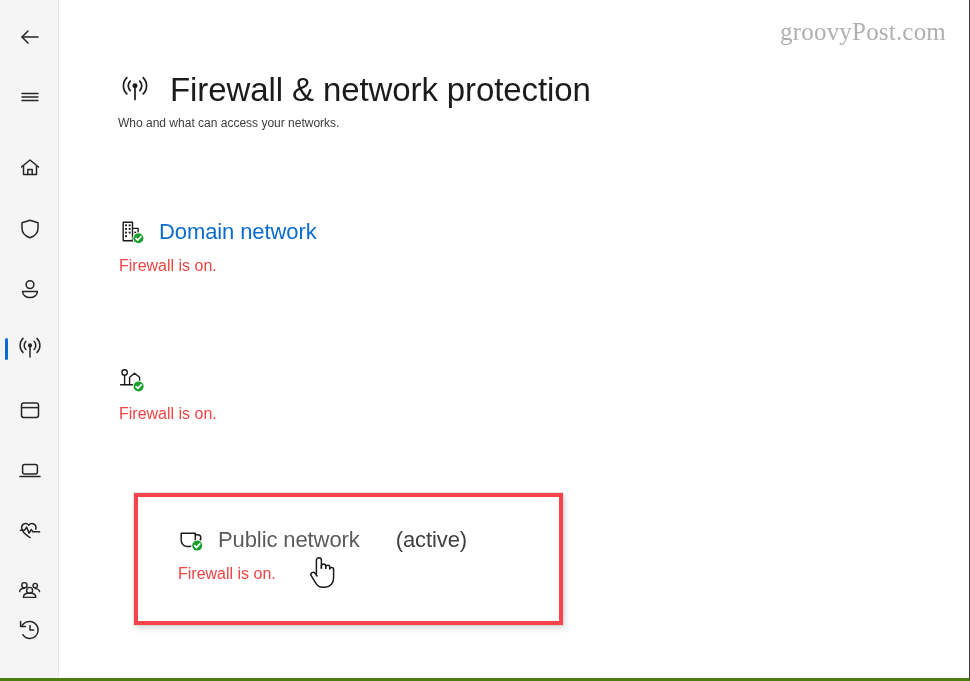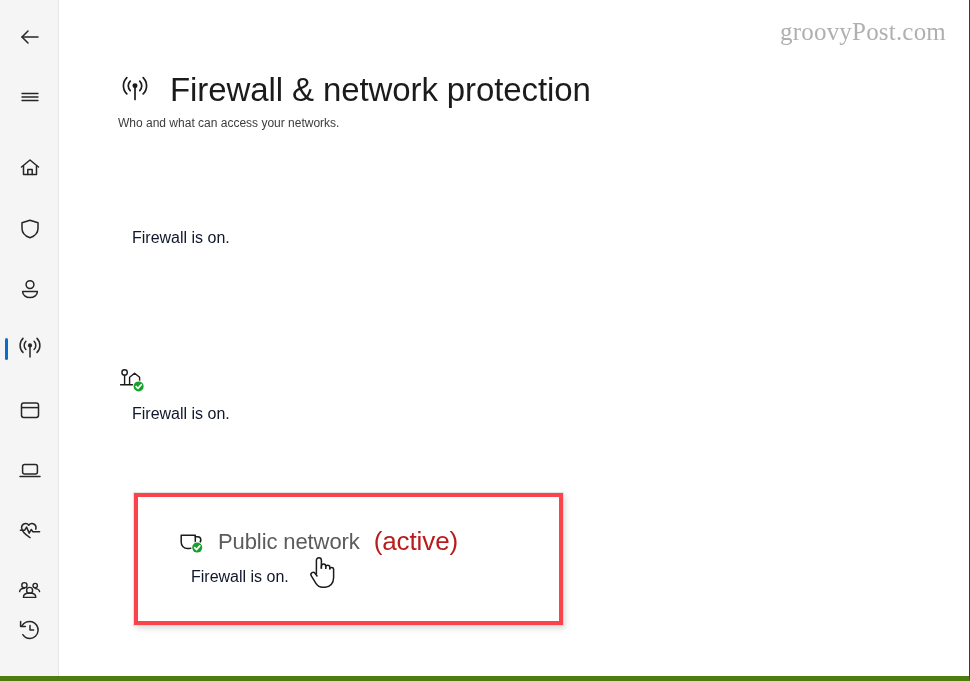--- a/index.html
+++ b/index.html
@@ -11,21 +11,21 @@
     background: #ffffff;
     font-family: "Liberation Sans", sans-serif;
   }
 
   #app {
     position: relative;
     width: 970px;
     height: 681px;
     background: #ffffff;
     border-right: 1px solid #3a3a3a;
-    border-bottom: 5px solid #4d7c0f;
+    border-bottom: 3px solid #4d7c0f;
     overflow: hidden;
   }
 
   
   #rail {
     position: absolute;
     left: 0; top: 0;
     width: 59px;
     height: 681px;
     background: #f5f5f5;
@@ -124,32 +124,32 @@
     cursor: pointer;
     letter-spacing: -0.1px;
   }
 
   .net-link.plain {
     color: #5b5b5b;
     cursor: default;
   }
 
   .net-active {
-    font-size: 26px;
-    color: #b91c1c;
-    white-space: nowrap;
-    margin-left: 1px;
+    font-size: 22px;
+    color: #404040;
+    white-space: nowrap;
+    margin-left: 23px;
     letter-spacing: -0.1px;
   }
 
   .net-status {
     margin-top: 11px;
-    margin-left: 14px;
+    margin-left: 1px;
     font-size: 16px;
-    color: #0f172a;
+    color: #ef4444;
     white-space: nowrap;
   }
 
   #sec-domain  { top: 218px; }
   #sec-private { top: 366px; }
 
   
   #sec-public {
     position: absolute;
     left: 75px;
@@ -293,20 +293,42 @@
         <path d="M19.2 7.1a5.9 5.9 0 010 8.4"></path>
         <path d="M7.8 4.1a10.1 10.1 0 000 14.4"></path>
         <path d="M22.2 4.1a10.1 10.1 0 010 14.4"></path>
       </svg>
       <div id="page-title">Firewall &amp; network protection</div>
     </div>
 
     <div id="page-subtitle">Who and what can access your networks.</div>
 
     <div class="net-section" id="sec-domain">
+      <div class="net-head">
+        <svg class="net-icon" viewBox="0 0 28 28">
+          <g fill="none" stroke="#1b1b1b" stroke-width="1.4" stroke-linejoin="round">
+            <path d="M5.2 4.2h9.3v18.6H5.2z"></path>
+            <path d="M14.5 10.4h5.6v12.4h-5.6"></path>
+          </g>
+          <g fill="#1b1b1b">
+            <rect x="7.1" y="6.4" width="1.9" height="1.9"></rect>
+            <rect x="10.7" y="6.4" width="1.9" height="1.9"></rect>
+            <rect x="7.1" y="10" width="1.9" height="1.9"></rect>
+            <rect x="10.7" y="10" width="1.9" height="1.9"></rect>
+            <rect x="7.1" y="13.6" width="1.9" height="1.9"></rect>
+            <rect x="10.7" y="13.6" width="1.9" height="1.9"></rect>
+            <rect x="7.1" y="17.2" width="1.9" height="1.9"></rect>
+            <rect x="16.3" y="13.6" width="1.9" height="1.9"></rect>
+          </g>
+          <circle cx="20.4" cy="20.2" r="6" fill="#ffffff"></circle>
+          <circle cx="20.4" cy="20.2" r="5" fill="#17a02c"></circle>
+          <path d="M17.9 20.3l1.8 1.9 3.3-3.7" fill="none" stroke="#ffffff" stroke-width="1.7" stroke-linecap="round" stroke-linejoin="round"></path>
+        </svg>
+        <div class="net-link">Domain network</div>
+      </div>
       <div class="net-status">Firewall is on.</div>
     </div>
 
     <div class="net-section" id="sec-private">
       <div class="net-head">
         <svg class="net-icon" viewBox="0 0 28 28">
           <g fill="none" stroke="#1b1b1b" stroke-width="1.4" stroke-linecap="round" stroke-linejoin="round">
             <circle cx="6.6" cy="6.4" r="2.7"></circle>
             <path d="M6.6 9.1v9.4"></path>
             <path d="M2.6 18.7h21.4"></path>

